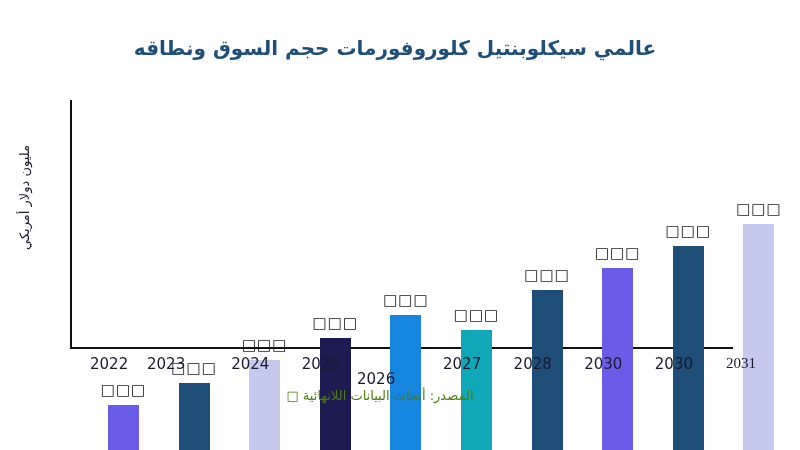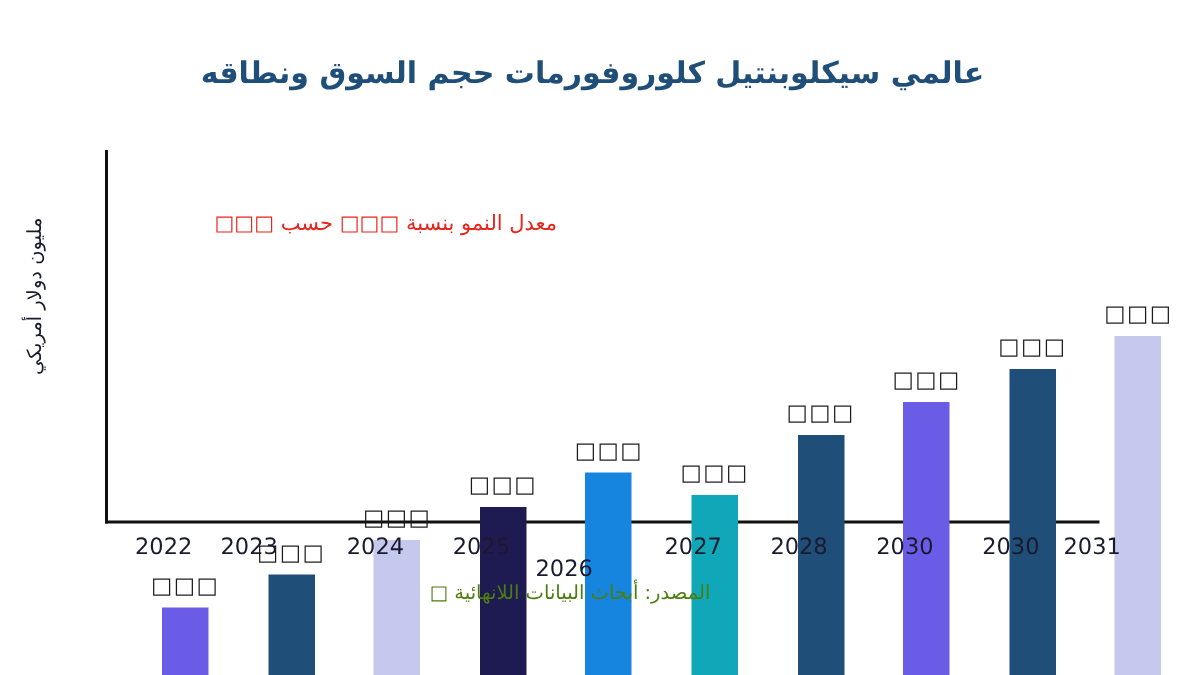--- a/index.html
+++ b/index.html
@@ -113,21 +113,20 @@
 </style>
 </head>
 <body>
 
 <div id="chart-root">
 
   <div id="chart-title">عالمي سيكلوبنتيل كلوروفورمات حجم السوق ونطاقه</div>
 
   <div id="y-axis-label">مليون دولار أمريكي</div>
 
-  <div id="growth-note">معدل النمو بنسبة □□□ حسب □□□</div>
 
   <div id="y-axis-line"></div>
   <div id="x-axis-line"></div>
 
   <div id="bars-layer">
       <div class="bar-group" style="left: 108px; width: 31px; height: 348px;">
         <div class="bar" style="height: 45px; background: rgb(107, 92, 231);"></div>
         <div class="bar-value" style="bottom: 51px;">□□□</div>
       </div>
       <div class="bar-group" style="left: 178.6px; width: 31px; height: 348px;">
@@ -170,18 +169,18 @@
   <div id="ticks-layer">
       <div class="tick-label" style="left: 90px; width: 67px;">2022</div>
       <div class="tick-label" style="left: 147px; width: 67px;">2023</div>
       <div class="tick-label" style="left: 231.2px; width: 67px;">2024</div>
       <div class="tick-label" style="left: 301.8px; width: 67px;">2025</div>
       <div class="tick-label" style="left: 357px; width: 67px; margin-top: 15px;">2026</div>
       <div class="tick-label" style="left: 443px; width: 67px;">2027</div>
       <div class="tick-label" style="left: 513.6px; width: 67px;">2028</div>
       <div class="tick-label" style="left: 584.2px; width: 67px;">2030</div>
       <div class="tick-label" style="left: 654.8px; width: 67px;">2030</div>
-      <div class="tick-label" style="left: 709px; width: 67px;">2031</div>
+      <div class="tick-label" style="left: 726px; width: 67px; font-family: Liberation Serif, serif;">2031</div>
     </div>
 
   <div id="source-note">المصدر: أبحاث البيانات اللانهائية □</div>
 
 </div>
 
 </body></html>

